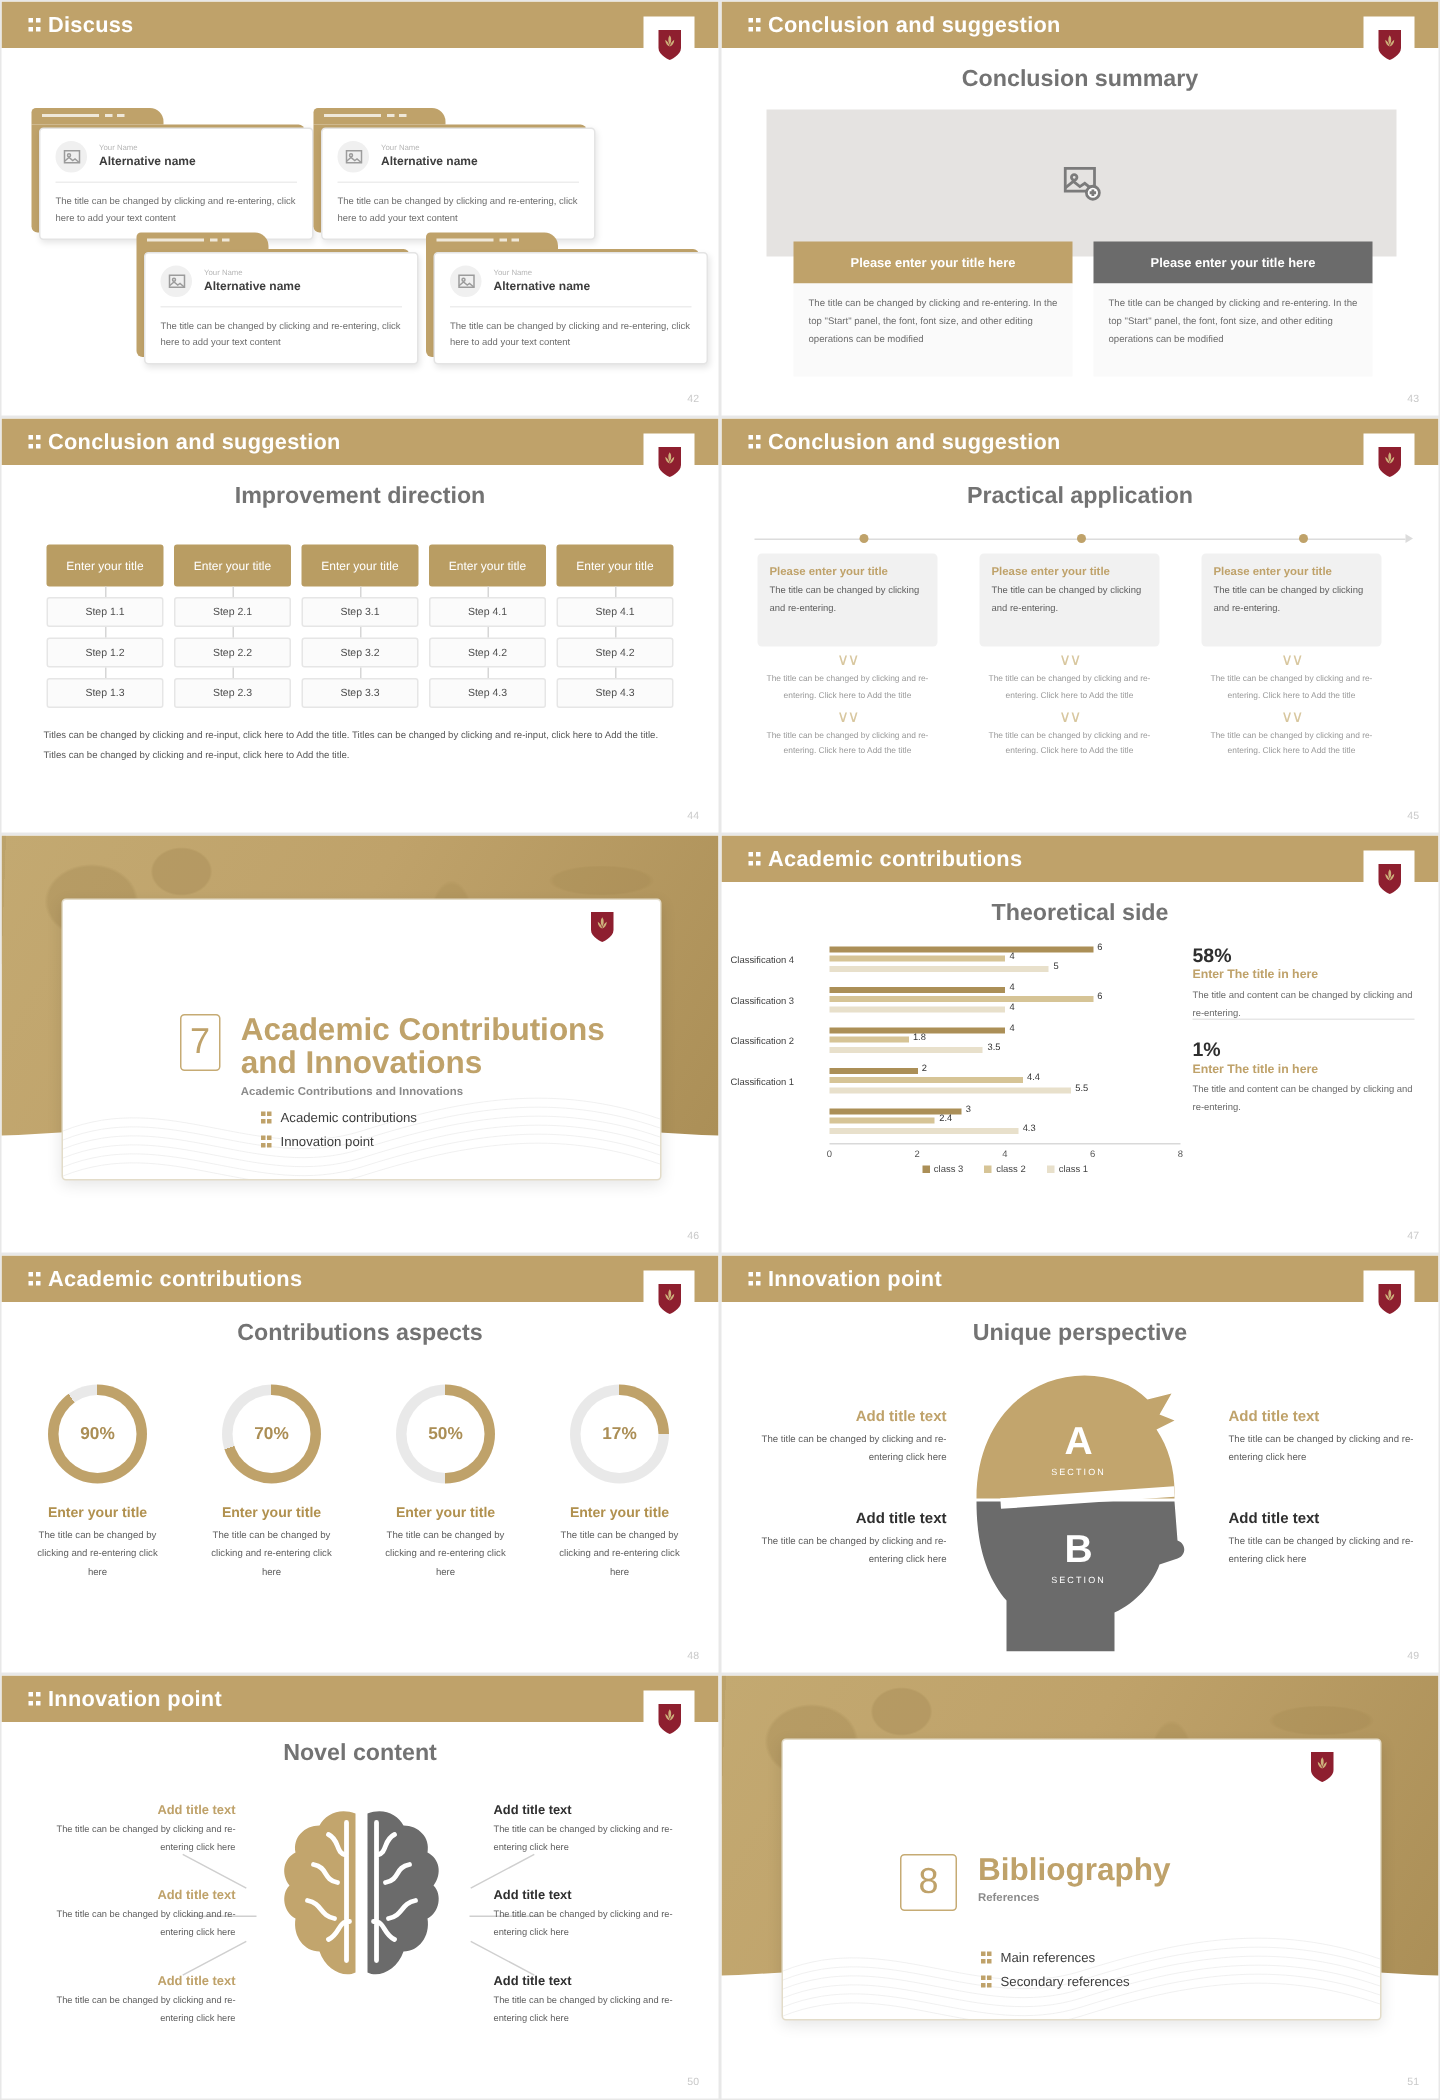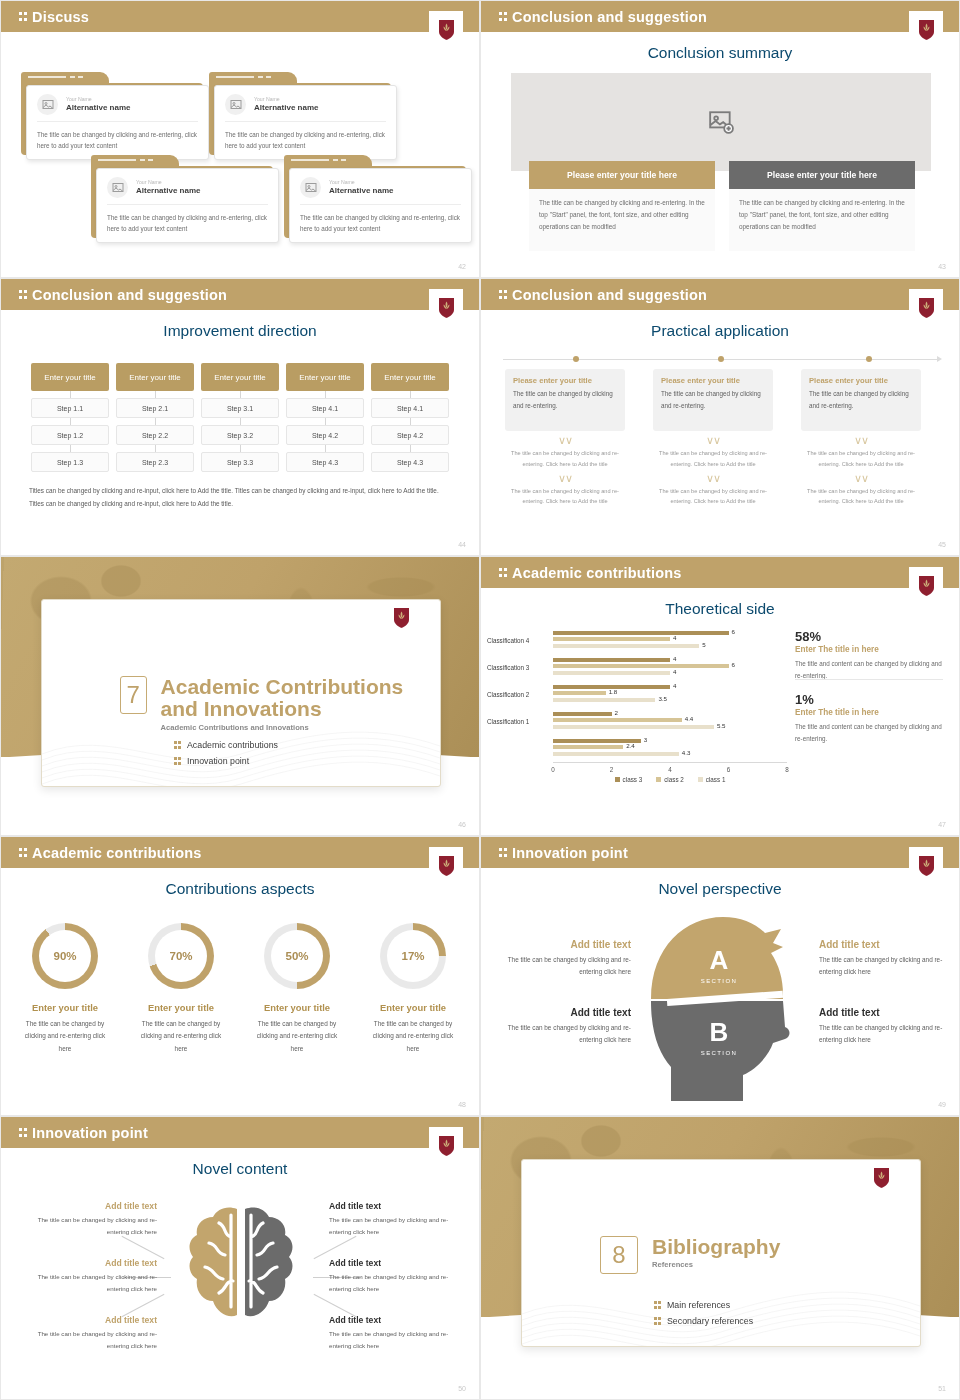--- a/index.html
+++ b/index.html
@@ -19,21 +19,21 @@
                border-radius:0; }
   .hdr .dd i:nth-child(1){left:0;top:1px;} .hdr .dd i:nth-child(2){left:0;top:7px;}
   .hdr .dd i:nth-child(3){left:5px;top:1px;} .hdr .dd i:nth-child(4){left:5px;top:7px;}
   .hdr h1 { font-size:14.5px; color:#fff; font-weight:bold; letter-spacing:.2px; }
   .logo { position:absolute; right:16px; top:10px; width:34px; height:38px;
           background:#fff; border-radius:0 0 17px 17px; z-index:5;
           display:flex; align-items:center; justify-content:center; }
   .logo svg { width:17px; height:22px; }
   .pg { position:absolute; right:13px; bottom:7px; font-size:7px; color:#c9c9c9; }
   .stitle { position:absolute; left:0; top:43px; width:100%; text-align:center;
-            font-size:15.5px; color:#0c4a6e; font-weight:normal; }
+            font-size:15.5px; color:#737373; font-weight:bold; }
   
   .folder { position:absolute; width:182px; }
   .folder .tab { width:88px; height:11px; background:#bfa26a;
                  border-radius:3px 9px 0 0; position:relative; }
   .folder .tab b { position:absolute; top:4px; left:7px; width:38px; height:2px;
                    background:rgba(255,255,255,.75); }
   .folder .tab b.d2{ left:49px; width:5px;} .folder .tab b.d3{ left:57px; width:5px;}
   .folder .body { height:72px; background:#bfa26a; border-radius:0 4px 4px 4px;
                   position:relative; }
   .folder .card { position:absolute; left:5px; top:2px; right:-6px; bottom:-5px;
@@ -728,21 +728,21 @@
         </span>
       <h1>Innovation point</h1>
     </div>
     <div class="logo">
       <svg viewBox="0 0 34 44">
           <path d="M2 2h30v24c0 10-15 16-15 16S2 36 2 26z" fill="#8e1f2f"></path>
       <path d="M17 9c3 4 2 9 0 13-2-4-3-9 0-13z" fill="#cdb07a"></path>
       <path d="M11 15c3 2 5 5 6 9-3-1-6-4-6-9zM23 15c-3 2-5 5-6 9 3-1 6-4 6-9z" fill="#cdb07a"></path>
         </svg>
     </div>
-    <div class="stitle">Novel perspective</div>
+    <div class="stitle">Unique perspective</div>
 
     <svg class="headsvg" viewBox="0 0 176 198">
       <path d="M18 96 C18 44,52 14,90 14 C108 14,122 20,132 30 L148 26 L140 40 L150 44 L138 50
                C146 62,150 76,150 92 L150 96 Z" fill="#c2a56d"></path>
       <path d="M18 98 C18 130,26 150,38 164 L38 198 L110 198 L110 172
                C124 166,136 152,140 140 L152 136 C158 134,158 126,152 124
                L150 98 Z" fill="#6b6b6b"></path>
       <path d="M34 92 L150 92 L150 99 L34 99 Z" fill="#fff" transform="rotate(-4 90 96)"></path>
       <text x="86" y="66" font-family="Liberation Sans, sans-serif" font-size="26" font-weight="bold" fill="#fff" text-anchor="middle">A</text>
       <text x="86" y="80" font-family="Liberation Sans, sans-serif" font-size="6" fill="#fff" text-anchor="middle" letter-spacing="1.4">SECTION</text>

